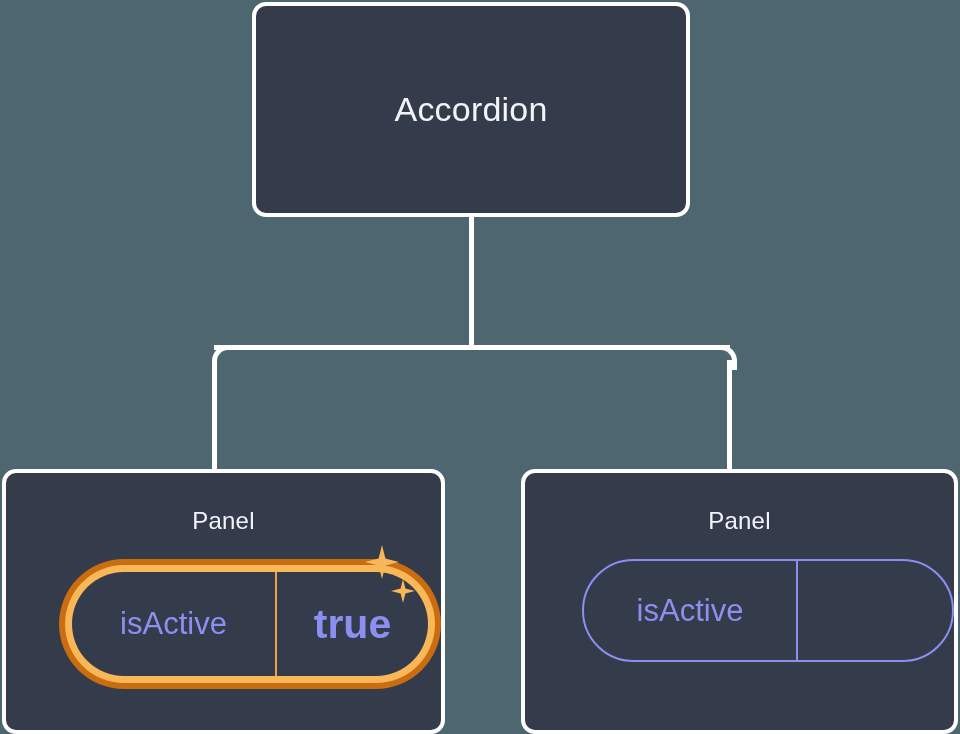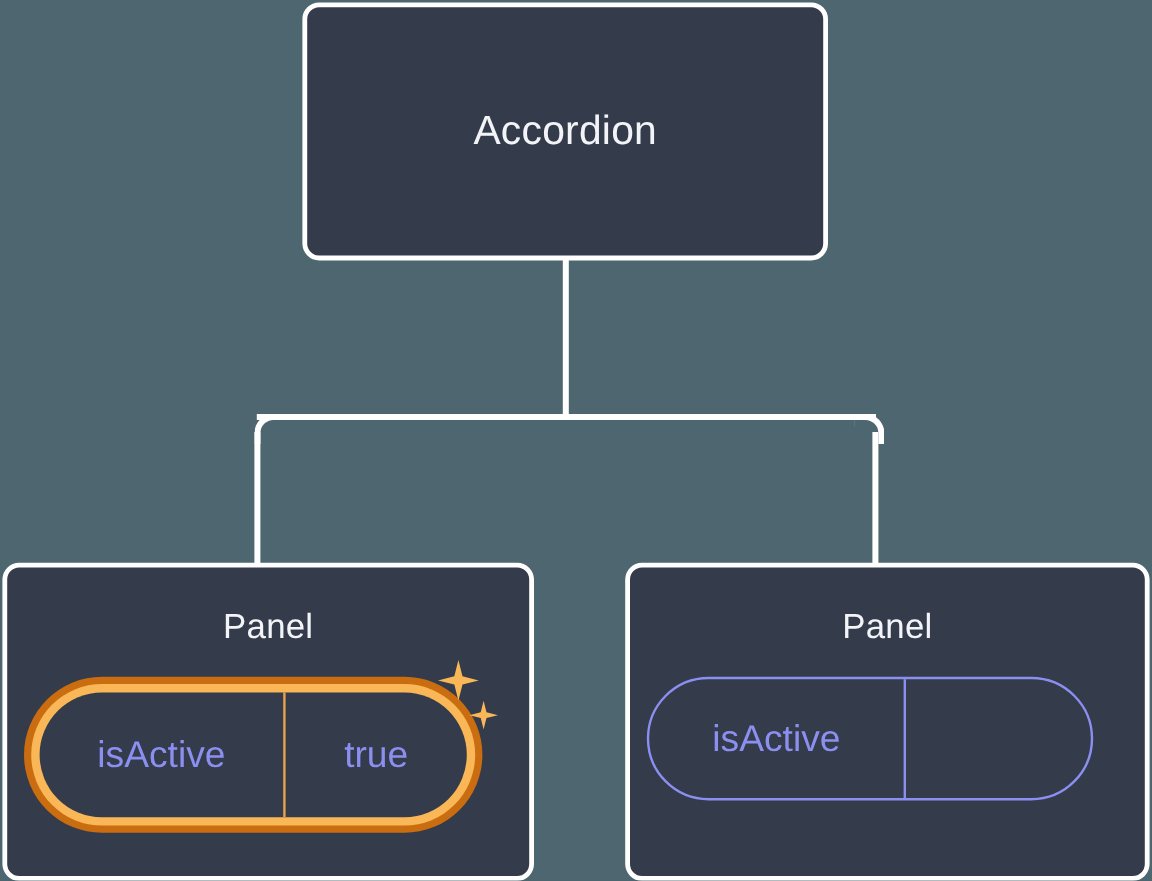--- a/index.html
+++ b/index.html
@@ -108,29 +108,29 @@
     width: 443px;
   }
   .panel-right {
     left: 521px;
     width: 437px;
   }
   .node-title-panel {
     display: block;
     text-align: center;
     color: #f3f4f8;
-    font-size: 29px;
+    font-size: 24px;
     letter-spacing: 0.2px;
   }
 
   
   .pill-wrap {
     position: relative;
     display: flex;
-    justify-content: flex-start;
+    justify-content: flex-end;
     margin-top: 24px;
     margin-left: 14px;
   }
 
   .pill {
     display: flex;
     align-items: stretch;
     box-sizing: border-box;
     background: #343b4a;
     border-radius: 999px;
@@ -194,22 +194,22 @@
   }
   .pill-hl-inner .pill-val {
     flex: 1;
   }
   .pill-hl-inner .pill-key span {
     color: #8b8ff0;
     font-size: 31px;
   }
   .pill-hl-inner .pill-val span {
     color: #8b8ff0;
-    font-size: 31px;
-    font-weight: normal;
+    font-size: 41px;
+    font-weight: bold;
   }
 
   
   .sparkles {
     position: absolute;
     right: 22px;
     top: -22px;
     width: 60px;
     height: 80px;
     pointer-events: none;

